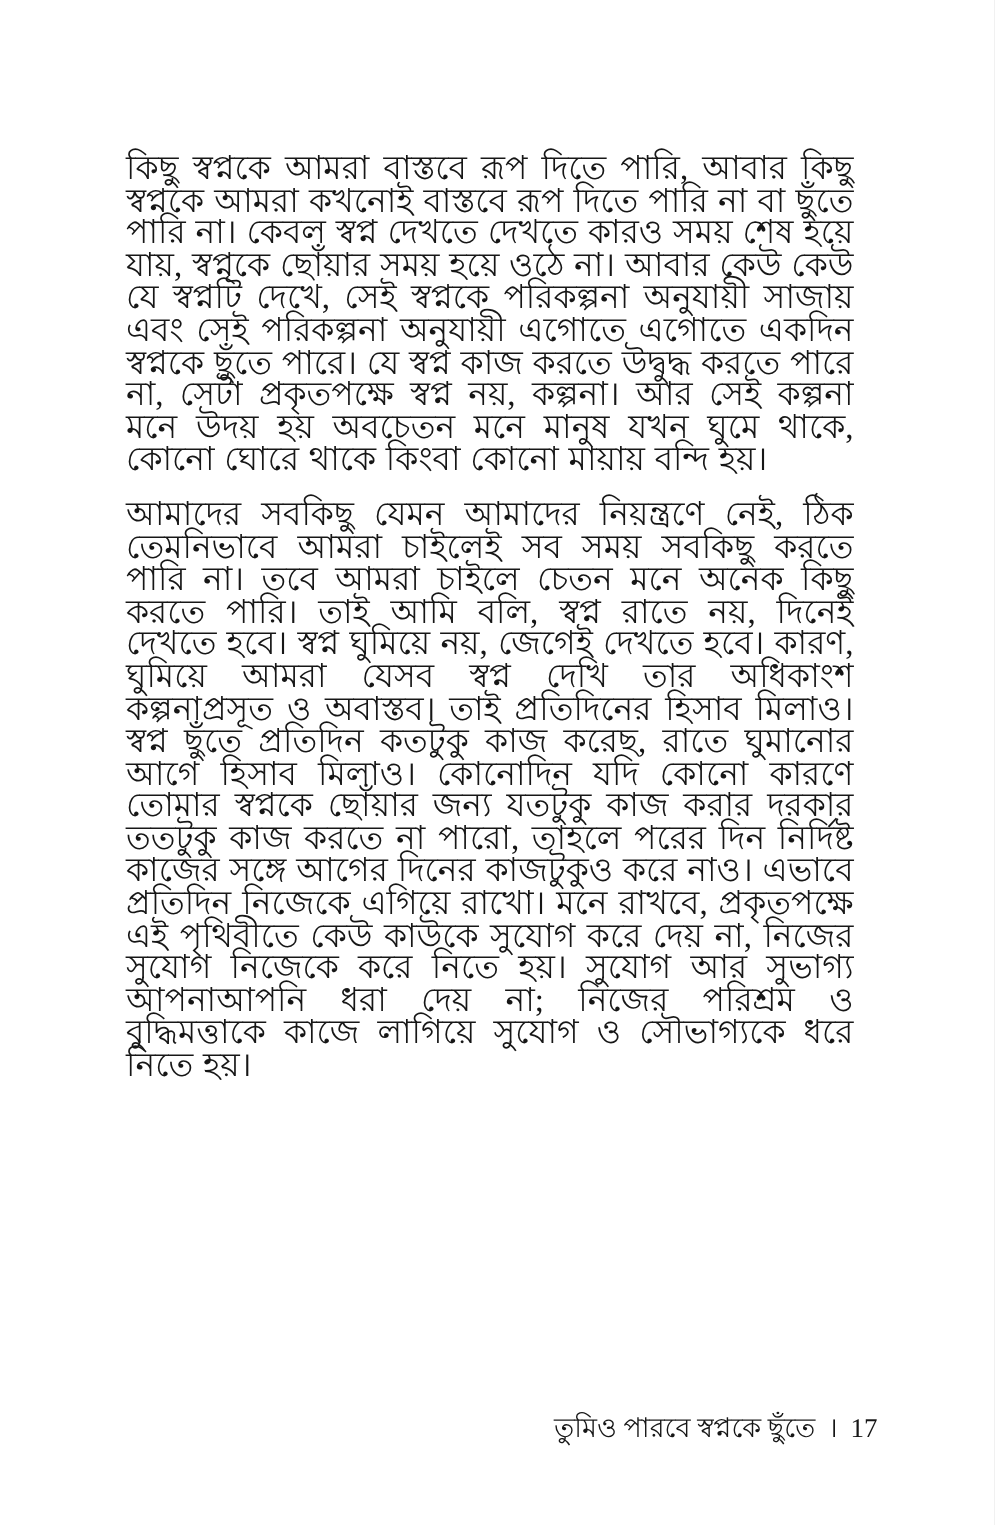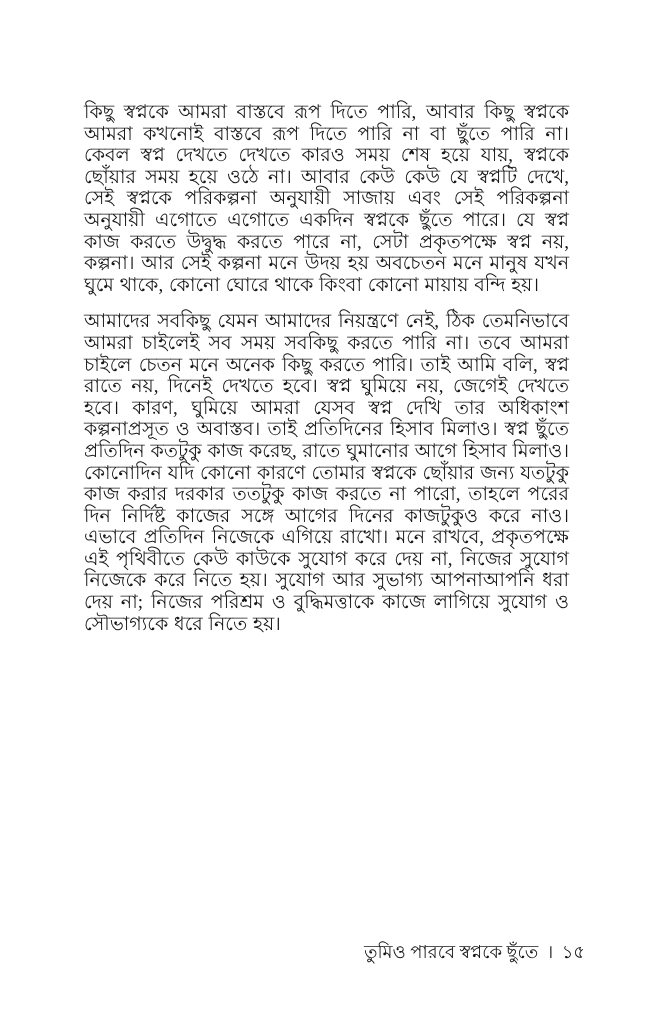--- a/index.html
+++ b/index.html
@@ -18,21 +18,21 @@
     color: #161616;
   }
   .text-block {
     position: absolute;
     left: 84px;
     top: 101px;
     width: 501px;
   }
   .para {
     margin: 0 16px 15px 0;
-    font-size: 19px;
+    font-size: 22px;
     line-height: 21.6px;
     text-align: justify;
     text-justify: inter-word;
     letter-spacing: 0;
     word-spacing: 1px;
   }
   .footer {
     position: absolute;
     top: 941px;
     right: 78px;
@@ -52,16 +52,16 @@
 <div class="page">
 
   <div class="text-block">
     <p class="para">কিছু স্বপ্নকে আমরা বাস্তবে রূপ দিতে পারি, আবার কিছু স্বপ্নকে আমরা কখনোই বাস্তবে রূপ দিতে পারি না বা ছুঁতে পারি না। কেবল স্বপ্ন দেখতে দেখতে কারও সময় শেষ হয়ে যায়, স্বপ্নকে ছোঁয়ার সময় হয়ে ওঠে না। আবার কেউ কেউ যে স্বপ্নটি দেখে, সেই স্বপ্নকে পরিকল্পনা অনুযায়ী সাজায় এবং সেই পরিকল্পনা অনুযায়ী এগোতে এগোতে একদিন স্বপ্নকে ছুঁতে পারে। যে স্বপ্ন কাজ করতে উদ্বুদ্ধ করতে পারে না, সেটা প্রকৃতপক্ষে স্বপ্ন নয়, কল্পনা। আর সেই কল্পনা মনে উদয় হয় অবচেতন মনে মানুষ যখন ঘুমে থাকে, কোনো ঘোরে থাকে কিংবা কোনো মায়ায় বন্দি হয়।</p>
     <p class="para">আমাদের সবকিছু যেমন আমাদের নিয়ন্ত্রণে নেই, ঠিক তেমনিভাবে আমরা চাইলেই সব সময় সবকিছু করতে পারি না। তবে আমরা চাইলে চেতন মনে অনেক কিছু করতে পারি। তাই আমি বলি, স্বপ্ন রাতে নয়, দিনেই দেখতে হবে। স্বপ্ন ঘুমিয়ে নয়, জেগেই দেখতে হবে। কারণ, ঘুমিয়ে আমরা যেসব স্বপ্ন দেখি তার অধিকাংশ কল্পনাপ্রসূত ও অবাস্তব। তাই প্রতিদিনের হিসাব মিলাও। স্বপ্ন ছুঁতে প্রতিদিন কতটুকু কাজ করেছ, রাতে ঘুমানোর আগে হিসাব মিলাও। কোনোদিন যদি কোনো কারণে তোমার স্বপ্নকে ছোঁয়ার জন্য যতটুকু কাজ করার দরকার ততটুকু কাজ করতে না পারো, তাহলে পরের দিন নির্দিষ্ট কাজের সঙ্গে আগের দিনের কাজটুকুও করে নাও। এভাবে প্রতিদিন নিজেকে এগিয়ে রাখো। মনে রাখবে, প্রকৃতপক্ষে এই পৃথিবীতে কেউ কাউকে সুযোগ করে দেয় না, নিজের সুযোগ নিজেকে করে নিতে হয়। সুযোগ আর সুভাগ্য আপনাআপনি ধরা দেয় না; নিজের পরিশ্রম ও বুদ্ধিমত্তাকে কাজে লাগিয়ে সুযোগ ও সৌভাগ্যকে ধরে নিতে হয়।</p>
   </div>
 
   <div class="footer">
     <span>তুমিও পারবে স্বপ্নকে ছুঁতে</span>
     <span class="sep">।</span>
-    <span>১৫</span>
+    <span>17</span>
   </div>
 
 </div>
 
 </body></html>

